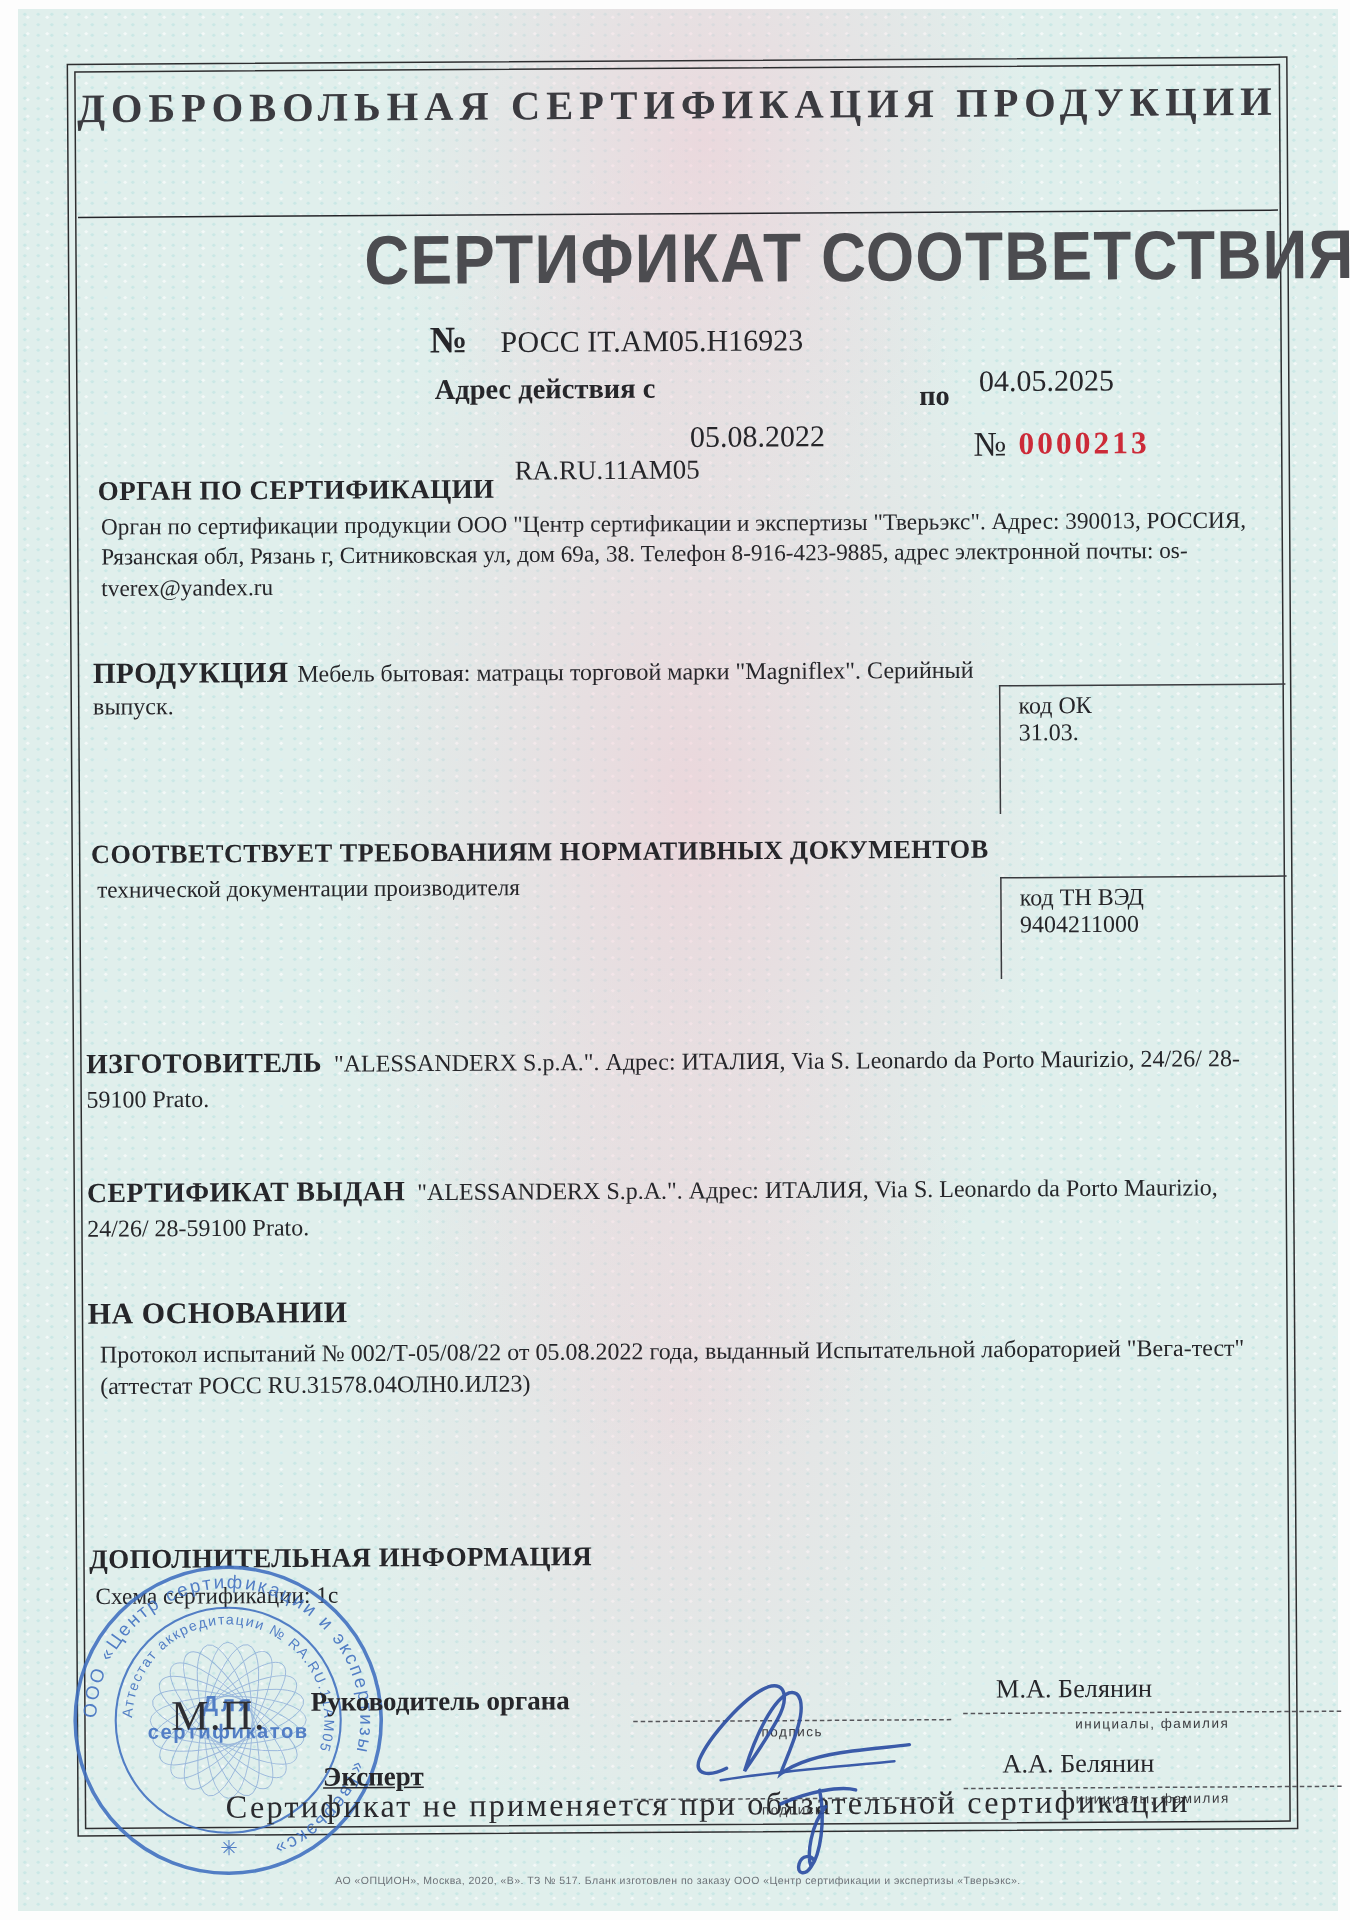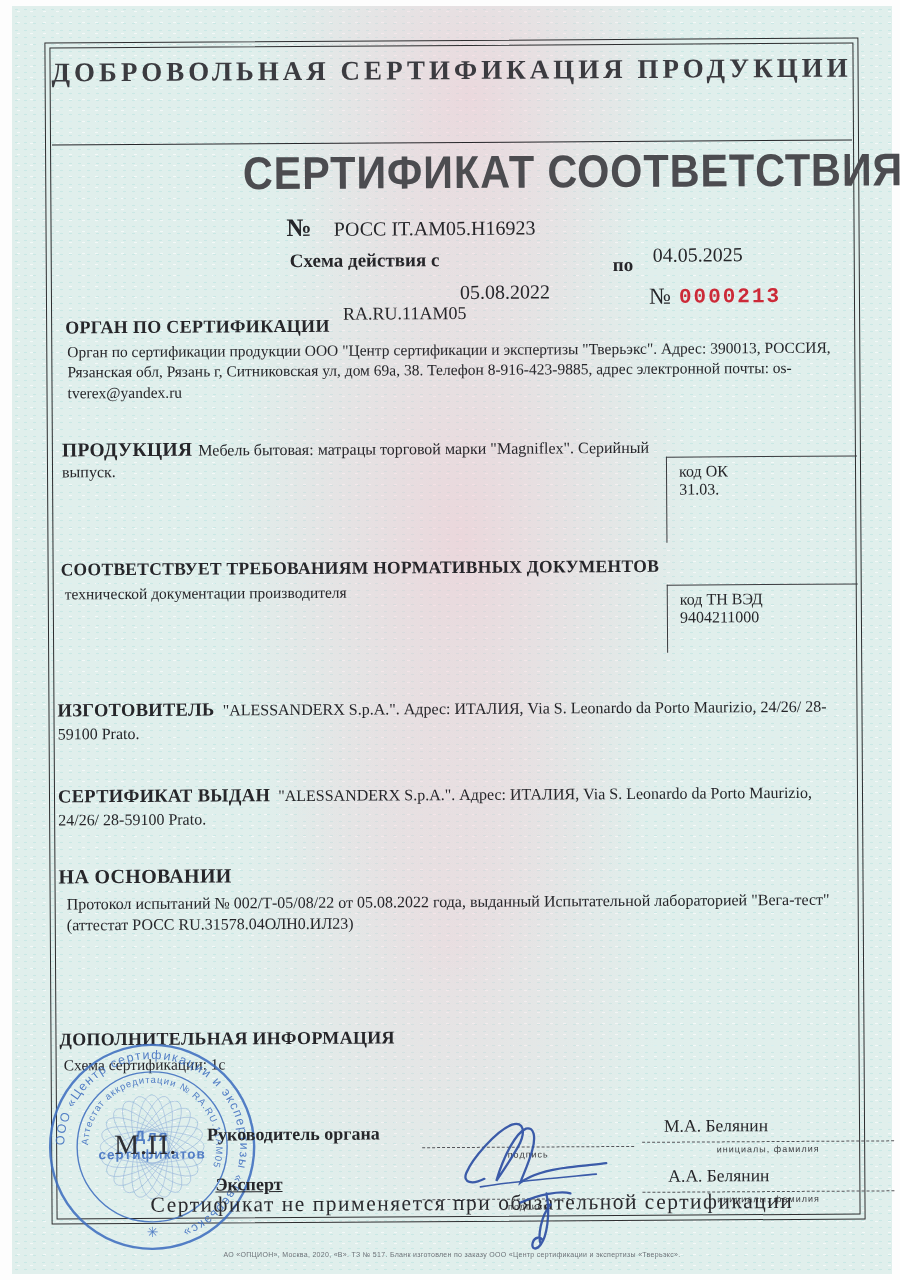--- a/index.html
+++ b/index.html
@@ -24,21 +24,21 @@
   .main-title{left:160px;top:104px;width:660px;text-align:center;}
   .main-title span{display:inline-block;transform:scaleX(.9);font-family:"Liberation Sans",sans-serif;
          font-weight:bold;font-size:46px;color:#4c4c50;letter-spacing:1px;white-space:nowrap;}
   .certno-row{left:240px;top:172px;font-size:20px;}
   .certno-row .nosym{font-size:25px;font-weight:bold;margin-right:22px;}
   .validity{left:243px;top:208px;font-size:19px;font-weight:bold;}
   .v-date1{left:413px;top:204px;font-size:20px;font-weight:normal;margin-top:36px;}
   .v-po{left:566px;top:214px;font-size:19px;font-weight:bold;}
   .v-date2{left:606px;top:204px;font-size:20px;}
   .blankno{left:602px;top:244px;font-size:23px;}
-  .blankno .digits{font-family:Liberation Mono, monospace;font-weight:bold;font-size:21px;
+  .blankno .digits{font-family:Liberation Serif, serif;font-weight:bold;font-size:21px;
          letter-spacing:2px;position:relative;top:-1px;margin-left:8px;}
   .sec-label{font-weight:bold;font-size:18px;letter-spacing:.3px;}
   .body-text{font-size:15.5px;line-height:1.32;}
   .organ-label{left:18px;top:274px;}
   .organ-code{left:296px;top:262px;font-size:18px;}
   .organ-body{left:20px;top:299px;width:778px;}
   .product{left:14px;top:394px;width:640px;font-size:16px;line-height:1.3;}
   .product b{font-size:19.5px;letter-spacing:.3px;padding-right:6px;}
   .codebox{border-top:1.5px solid #3a3a3e;border-left:1.5px solid #3a3a3e;
            padding:5px 0 0 12px;font-size:16px;line-height:1.15;}
@@ -88,21 +88,21 @@
     <div class="abs brand">ДОБРОВОЛЬНАЯ СЕРТИФИКАЦИЯ ПРОДУКЦИИ</div>
     <div class="abs topline"></div>
     <div class="abs main-title">
       <span>СЕРТИФИКАТ СООТВЕТСТВИЯ</span>
     </div>
 
     <div class="abs certno-row">
       <span class="nosym">№</span><span>РОСС IT.АМ05.Н16923</span>
     </div>
 
-    <div class="abs validity">Схема действия  с</div>
+    <div class="abs validity">Адрес действия  с</div>
     <div class="abs v-date1">05.08.2022</div>
     <div class="abs v-po">по</div>
     <div class="abs v-date2">04.05.2025</div>
 
     <div class="abs blankno">
       <span>№</span><span class="digits" style="color:#cc2a38">0000213</span>
     </div>
 
     <div class="abs sec-label organ-label">ОРГАН ПО СЕРТИФИКАЦИИ</div>
     <div class="abs organ-code">RA.RU.11АМ05</div>

